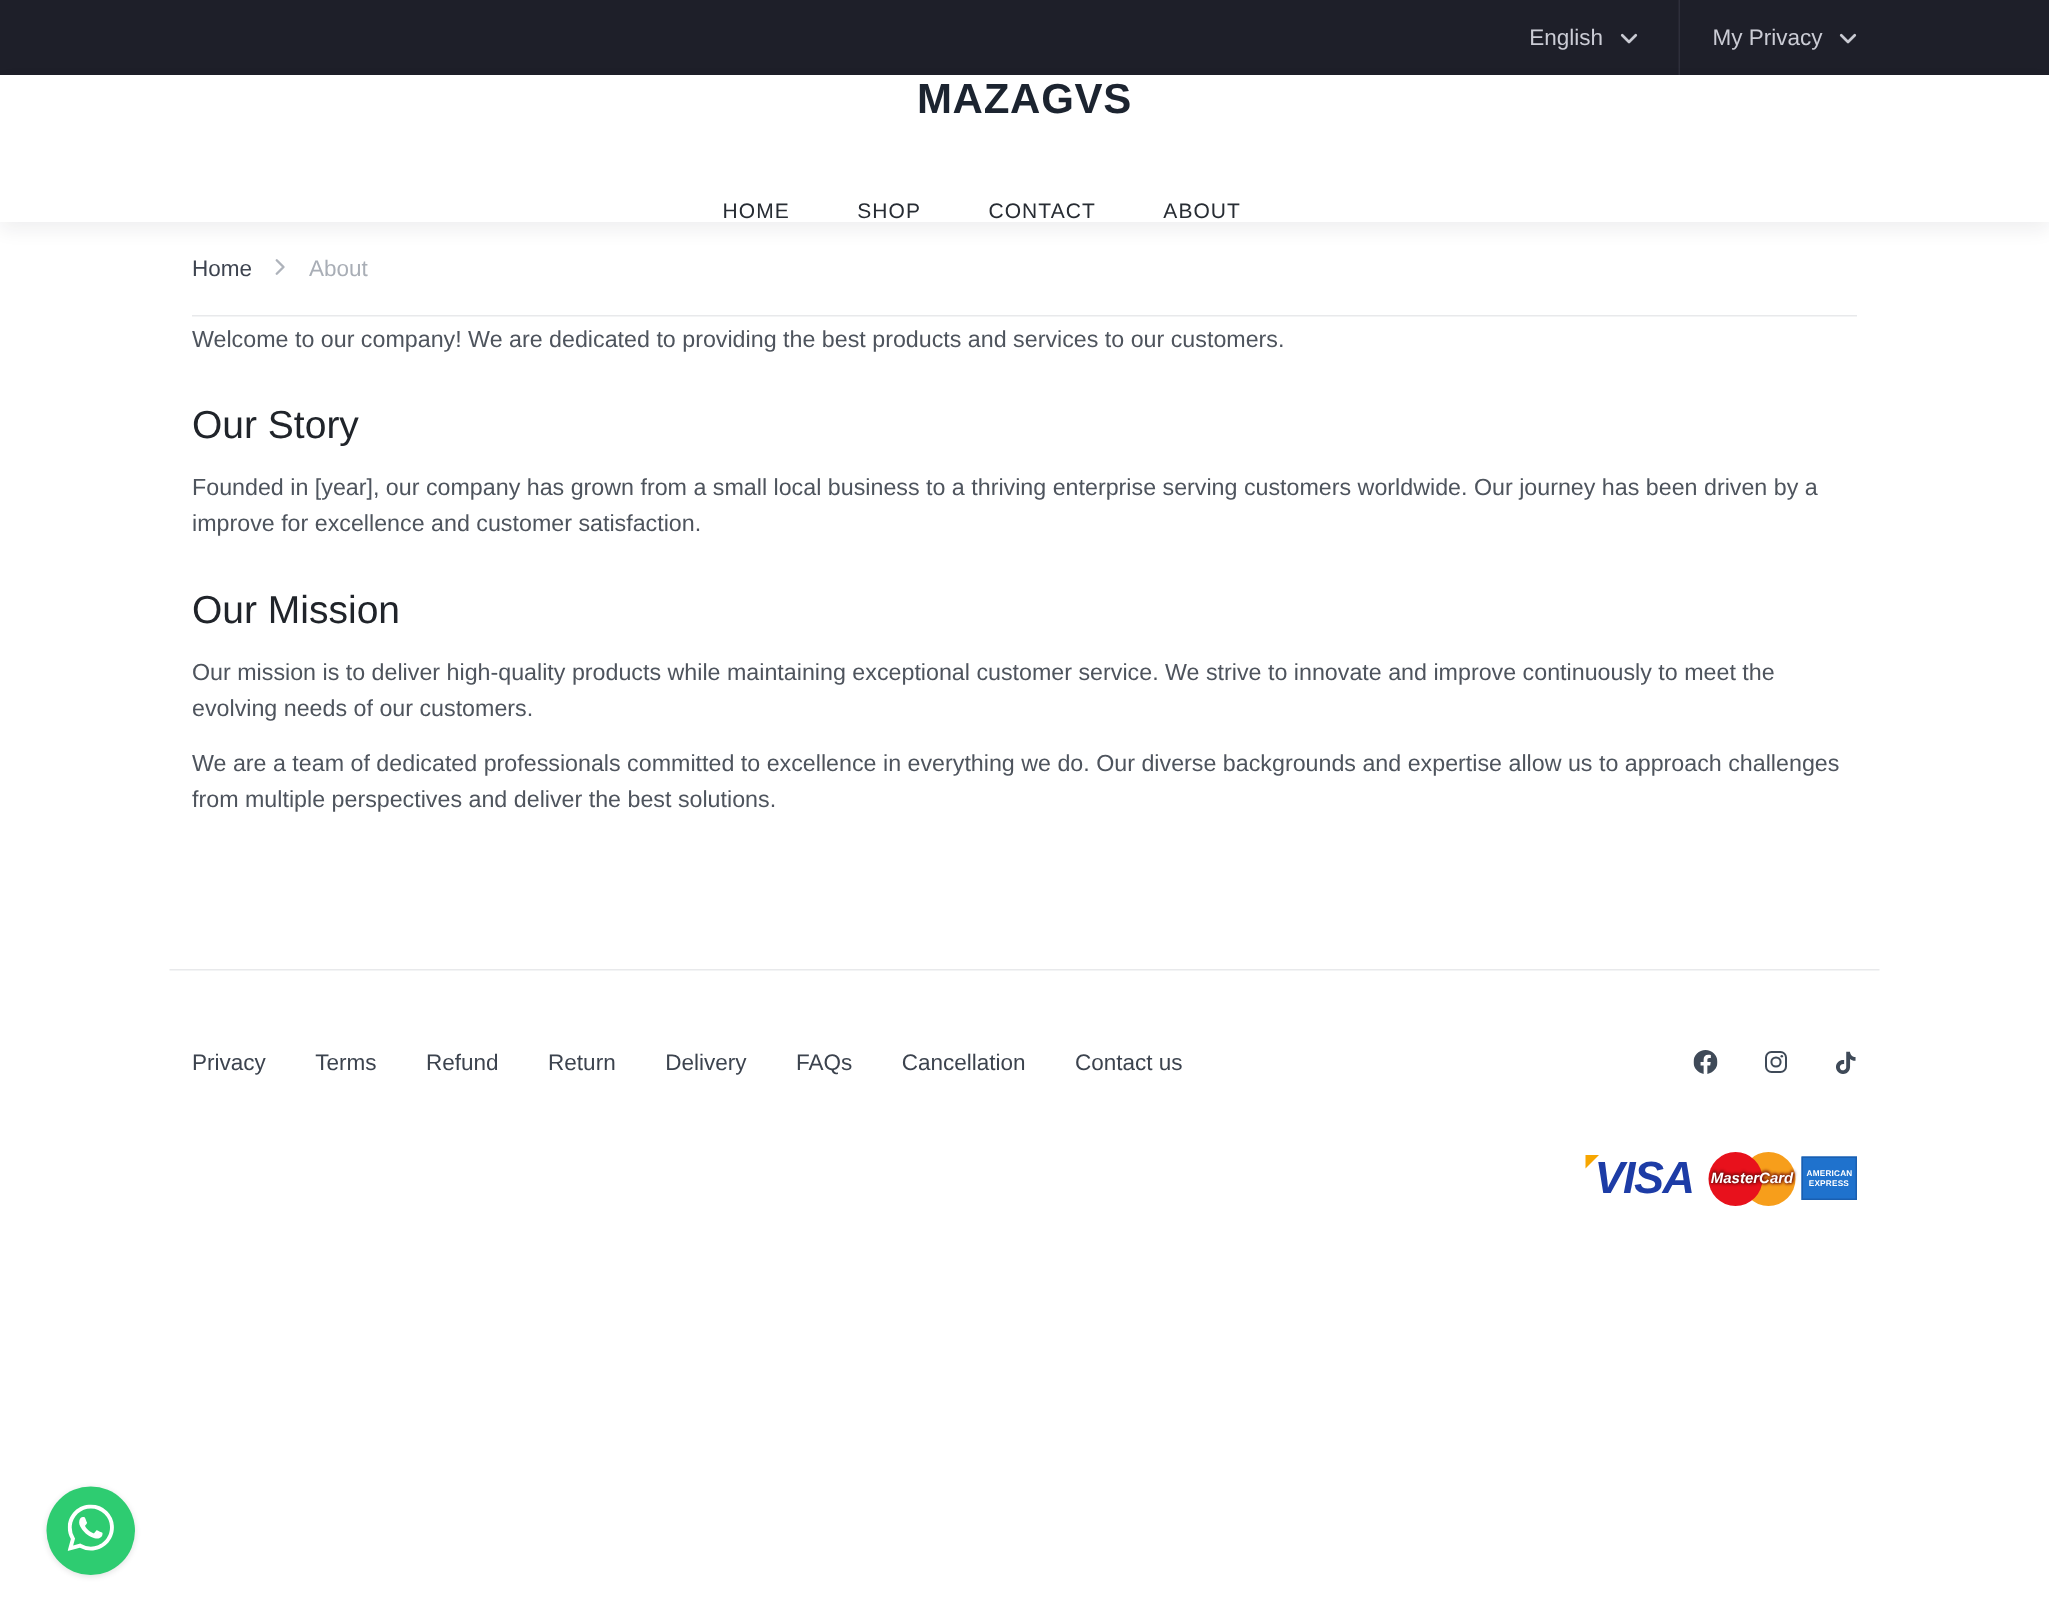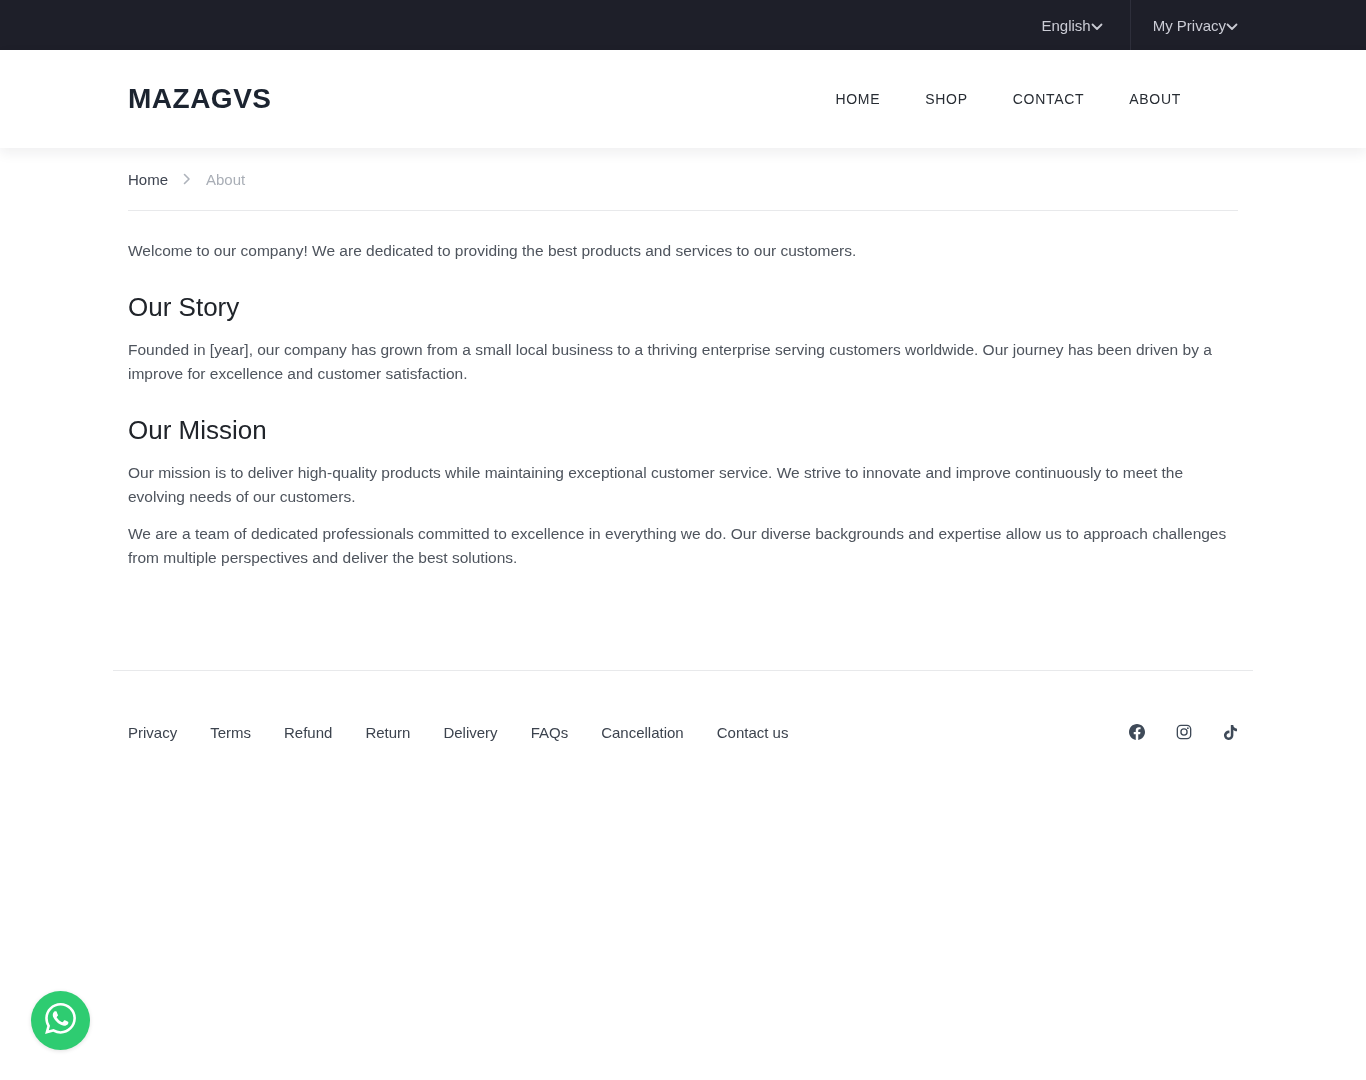--- a/index.html
+++ b/index.html
@@ -11,47 +11,47 @@
   }
   a { text-decoration: none; cursor: pointer; }
 
   
   .topbar { height: 50px; background: #1e1f29; }
   .topbar-inner {
     width: 1110px; margin: 0 auto; height: 100%;
     display: flex; justify-content: flex-end; align-items: center;
     color: #cbccd5; font-size: 15px;
   }
-  .top-select { display: flex; align-items: center; cursor: pointer; }
+  .top-select { display: flex; align-items: center; gap: 11px; cursor: pointer; }
   .topbar-divider { width: 1px; height: 50px; background: #2e2f3b; margin: 0 22px 0 27px; }
   .chev { display: inline-block; }
 
   
   .header { height: 98px; background: #fff; box-shadow: 0 5px 12px rgba(30,31,41,0.07); position: relative; z-index: 2; }
   .header-inner {
     width: 1110px; margin: 0 auto; height: 100%;
-    display: flex; align-items: center; justify-content: space-between;
+    display: flex; align-items: center; justify-content: space-between; flex-direction: column;
   }
   .logo { font-size: 28px; font-weight: 700; color: #1c2430; letter-spacing: 0.5px; cursor: pointer; }
   .nav { display: flex; gap: 45px; margin-right: 57px; }
   .nav a { font-size: 14px; font-weight: 500; letter-spacing: 0.7px; color: #272c33; }
 
   
   .main { width: 1110px; margin: 0 auto; }
   .breadcrumb {
     display: flex; align-items: center; gap: 15px;
     padding: 23px 0 22px; font-size: 15px;
     border-bottom: 1px solid #e8e9eb;
   }
   .breadcrumb .bc-home { color: #3e4450; cursor: pointer; }
   .breadcrumb .bc-current { color: #a9aeb6; }
 
   .page-title { font-size: 34px; font-weight: 500; color: #20242a; margin-top: 12px; line-height: 1.3; }
   .para { font-size: 15.5px; color: #4e545d; line-height: 24px; }
-  .intro { margin-top: 28px; }
+  .intro { margin-top: 4px; }
   .section-title { font-size: 26px; font-weight: 500; color: #20242a; margin-top: 28px; line-height: 1.3; }
   .section-text { margin-top: 13px; max-width: 1110px; }
 
   
   .footer { width: 1140px; margin: 100px auto 0; border-top: 1px solid #e8e9eb; }
   .footer-inner { padding: 0 15px; }
   .footer-row1 { display: flex; align-items: center; justify-content: space-between; padding-top: 53px; }
   .footer-links { display: flex; gap: 33px; }
   .footer-links a { font-size: 15px; color: #3c434e; }
   .social { display: flex; align-items: center; gap: 31px; }
@@ -169,20 +169,35 @@
           </svg>
         </a>
         <a>
           <svg width="15" height="15" viewBox="0 0 24 24" fill="#3f4a58">
               <path d="M12.53.02C13.84 0 15.14.01 16.44 0c.08 1.53.63 3.09 1.75 4.17 1.12 1.11 2.7 1.62 4.24 1.79v4.03c-1.44-.05-2.89-.35-4.2-.97-.57-.26-1.1-.59-1.62-.93-.01 2.92.01 5.84-.02 8.75-.08 1.4-.54 2.79-1.35 3.94-1.31 1.92-3.58 3.17-5.91 3.21-1.43.08-2.86-.31-4.08-1.03-2.02-1.19-3.44-3.37-3.65-5.71-.02-.5-.03-1-.01-1.49.18-1.9 1.12-3.72 2.58-4.96 1.66-1.44 3.98-2.13 6.15-1.72.02 1.48-.04 2.96-.04 4.44-.99-.32-2.15-.23-3.02.37-.63.41-1.11 1.04-1.36 1.75-.21.51-.15 1.07-.14 1.61.24 1.64 1.82 3.02 3.5 2.87 1.12-.01 2.19-.66 2.77-1.61.19-.33.4-.67.41-1.06.1-1.79.06-3.57.07-5.36.01-4.03-.01-8.05.02-12.07z"></path>
             </svg>
         </a>
       </div>
     </div>
 
+    <div class="payments">
+      <div class="visa-logo">
+        <span class="visa-flag"></span>
+        <span>VISA</span>
+      </div>
+      <div class="mc-logo">
+        <span class="mc-c2"></span>
+        <span class="mc-c1"></span>
+        <span class="mc-label">MasterCard</span>
+      </div>
+      <div class="amex-logo">
+        <span>AMERICAN</span>
+        <span>EXPRESS</span>
+      </div>
+    </div>
 
   </div>
 </div>
 
 <div class="whatsapp-btn">
   <span>
     <svg width="31" height="31" viewBox="0 0 24 24" fill="#ffffff">
         <path d="M17.472 14.382c-.297-.149-1.758-.867-2.03-.967-.273-.099-.471-.148-.67.15-.197.297-.767.966-.94 1.164-.173.199-.347.223-.644.075-.297-.15-1.255-.463-2.39-1.475-.883-.788-1.48-1.761-1.653-2.059-.173-.297-.018-.458.13-.606.134-.133.298-.347.446-.52.149-.174.198-.298.298-.497.099-.198.05-.371-.025-.52-.075-.149-.669-1.612-.916-2.207-.242-.579-.487-.5-.669-.51-.173-.008-.371-.01-.57-.01-.198 0-.52.074-.792.372-.272.297-1.04 1.016-1.04 2.479 0 1.462 1.065 2.875 1.213 3.074.149.198 2.096 3.2 5.077 4.487.709.306 1.262.489 1.694.625.712.227 1.36.195 1.871.118.571-.085 1.758-.719 2.006-1.413.248-.694.248-1.289.173-1.413-.074-.124-.272-.198-.57-.347m-5.421 7.403h-.004a9.87 9.87 0 01-5.031-1.378l-.361-.214-3.741.982.998-3.648-.235-.374a9.86 9.86 0 01-1.51-5.26c.001-5.45 4.436-9.884 9.888-9.884 2.64 0 5.122 1.03 6.988 2.898a9.825 9.825 0 012.893 6.994c-.003 5.45-4.437 9.884-9.885 9.884m8.413-18.297A11.815 11.815 0 0012.05 0C5.495 0 .16 5.335.157 11.892c0 2.096.547 4.142 1.588 5.945L.057 24l6.305-1.654a11.882 11.882 0 005.683 1.448h.005c6.554 0 11.89-5.335 11.893-11.893a11.821 11.821 0 00-3.48-8.413z"></path>
       </svg>
   </span>

